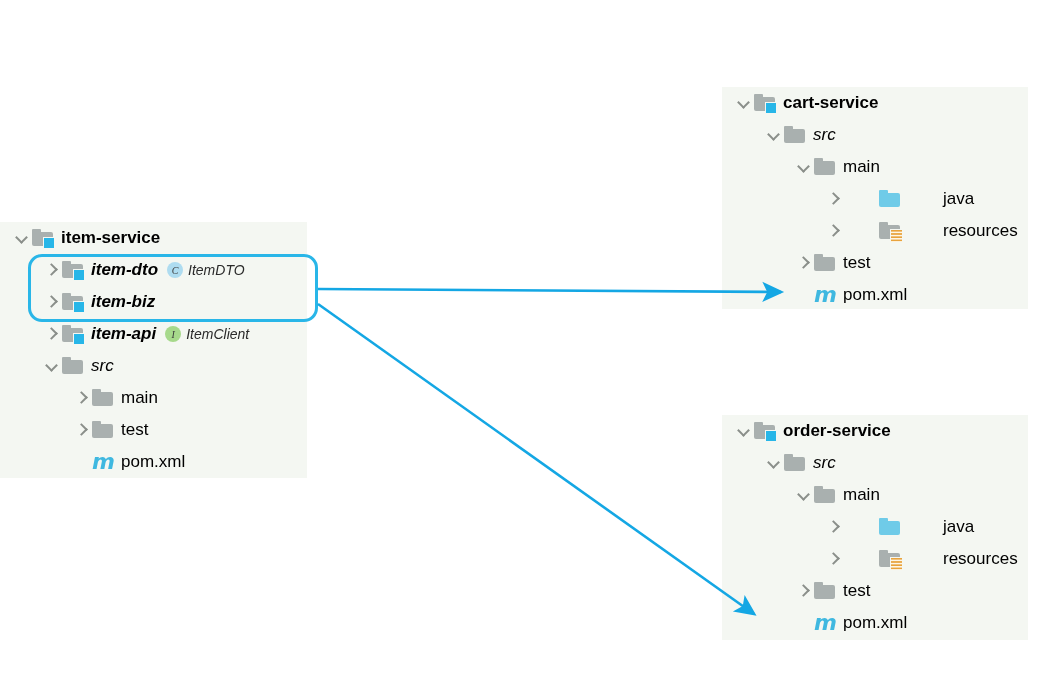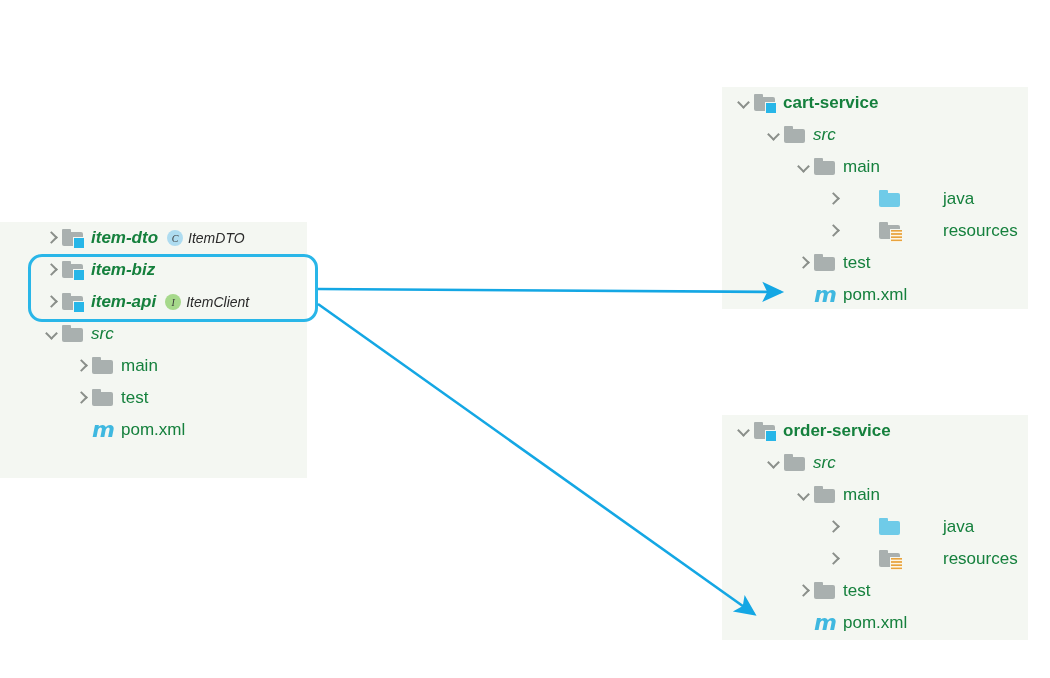--- a/index.html
+++ b/index.html
@@ -111,21 +111,21 @@
     color: #3fb8e0;
     font-weight: bold;
     font-style: italic;
     font-size: 22px;
     line-height: 18px;
     font-family: "DejaVu Sans", sans-serif;
   }
 
   .label {
     font-size: 17px;
-    color: #15803d;
+    color: #000000;
   }
   .label.bold { font-weight: bold; }
 
   
   .chip {
     display: inline-flex;
     align-items: center;
     margin-left: 9px;
   }
   .chip .disc {
@@ -173,20 +173,29 @@
     pointer-events: none;
   }
 </style>
 </head>
 <body>
 
 <div class="canvas">
 
   <div class="panel" id="panel-item">
     <div class="rows">
+        <div class="row ind1">
+          <span class="twisty open"></span>
+          <span class="ficon">
+            <span class="tab"></span>
+            <span class="body"></span>
+            <span class="badge-module"></span>
+          </span>
+          <span class="label bold">item-service</span>
+        </div>
         <div class="row ind2">
           <span class="twisty closed"></span>
           <span class="ficon">
             <span class="tab"></span>
             <span class="body"></span>
             <span class="badge-module"></span>
           </span>
           <span class="label bold">item-dto</span>
           <span class="chip">
             <span class="disc c">C</span>

